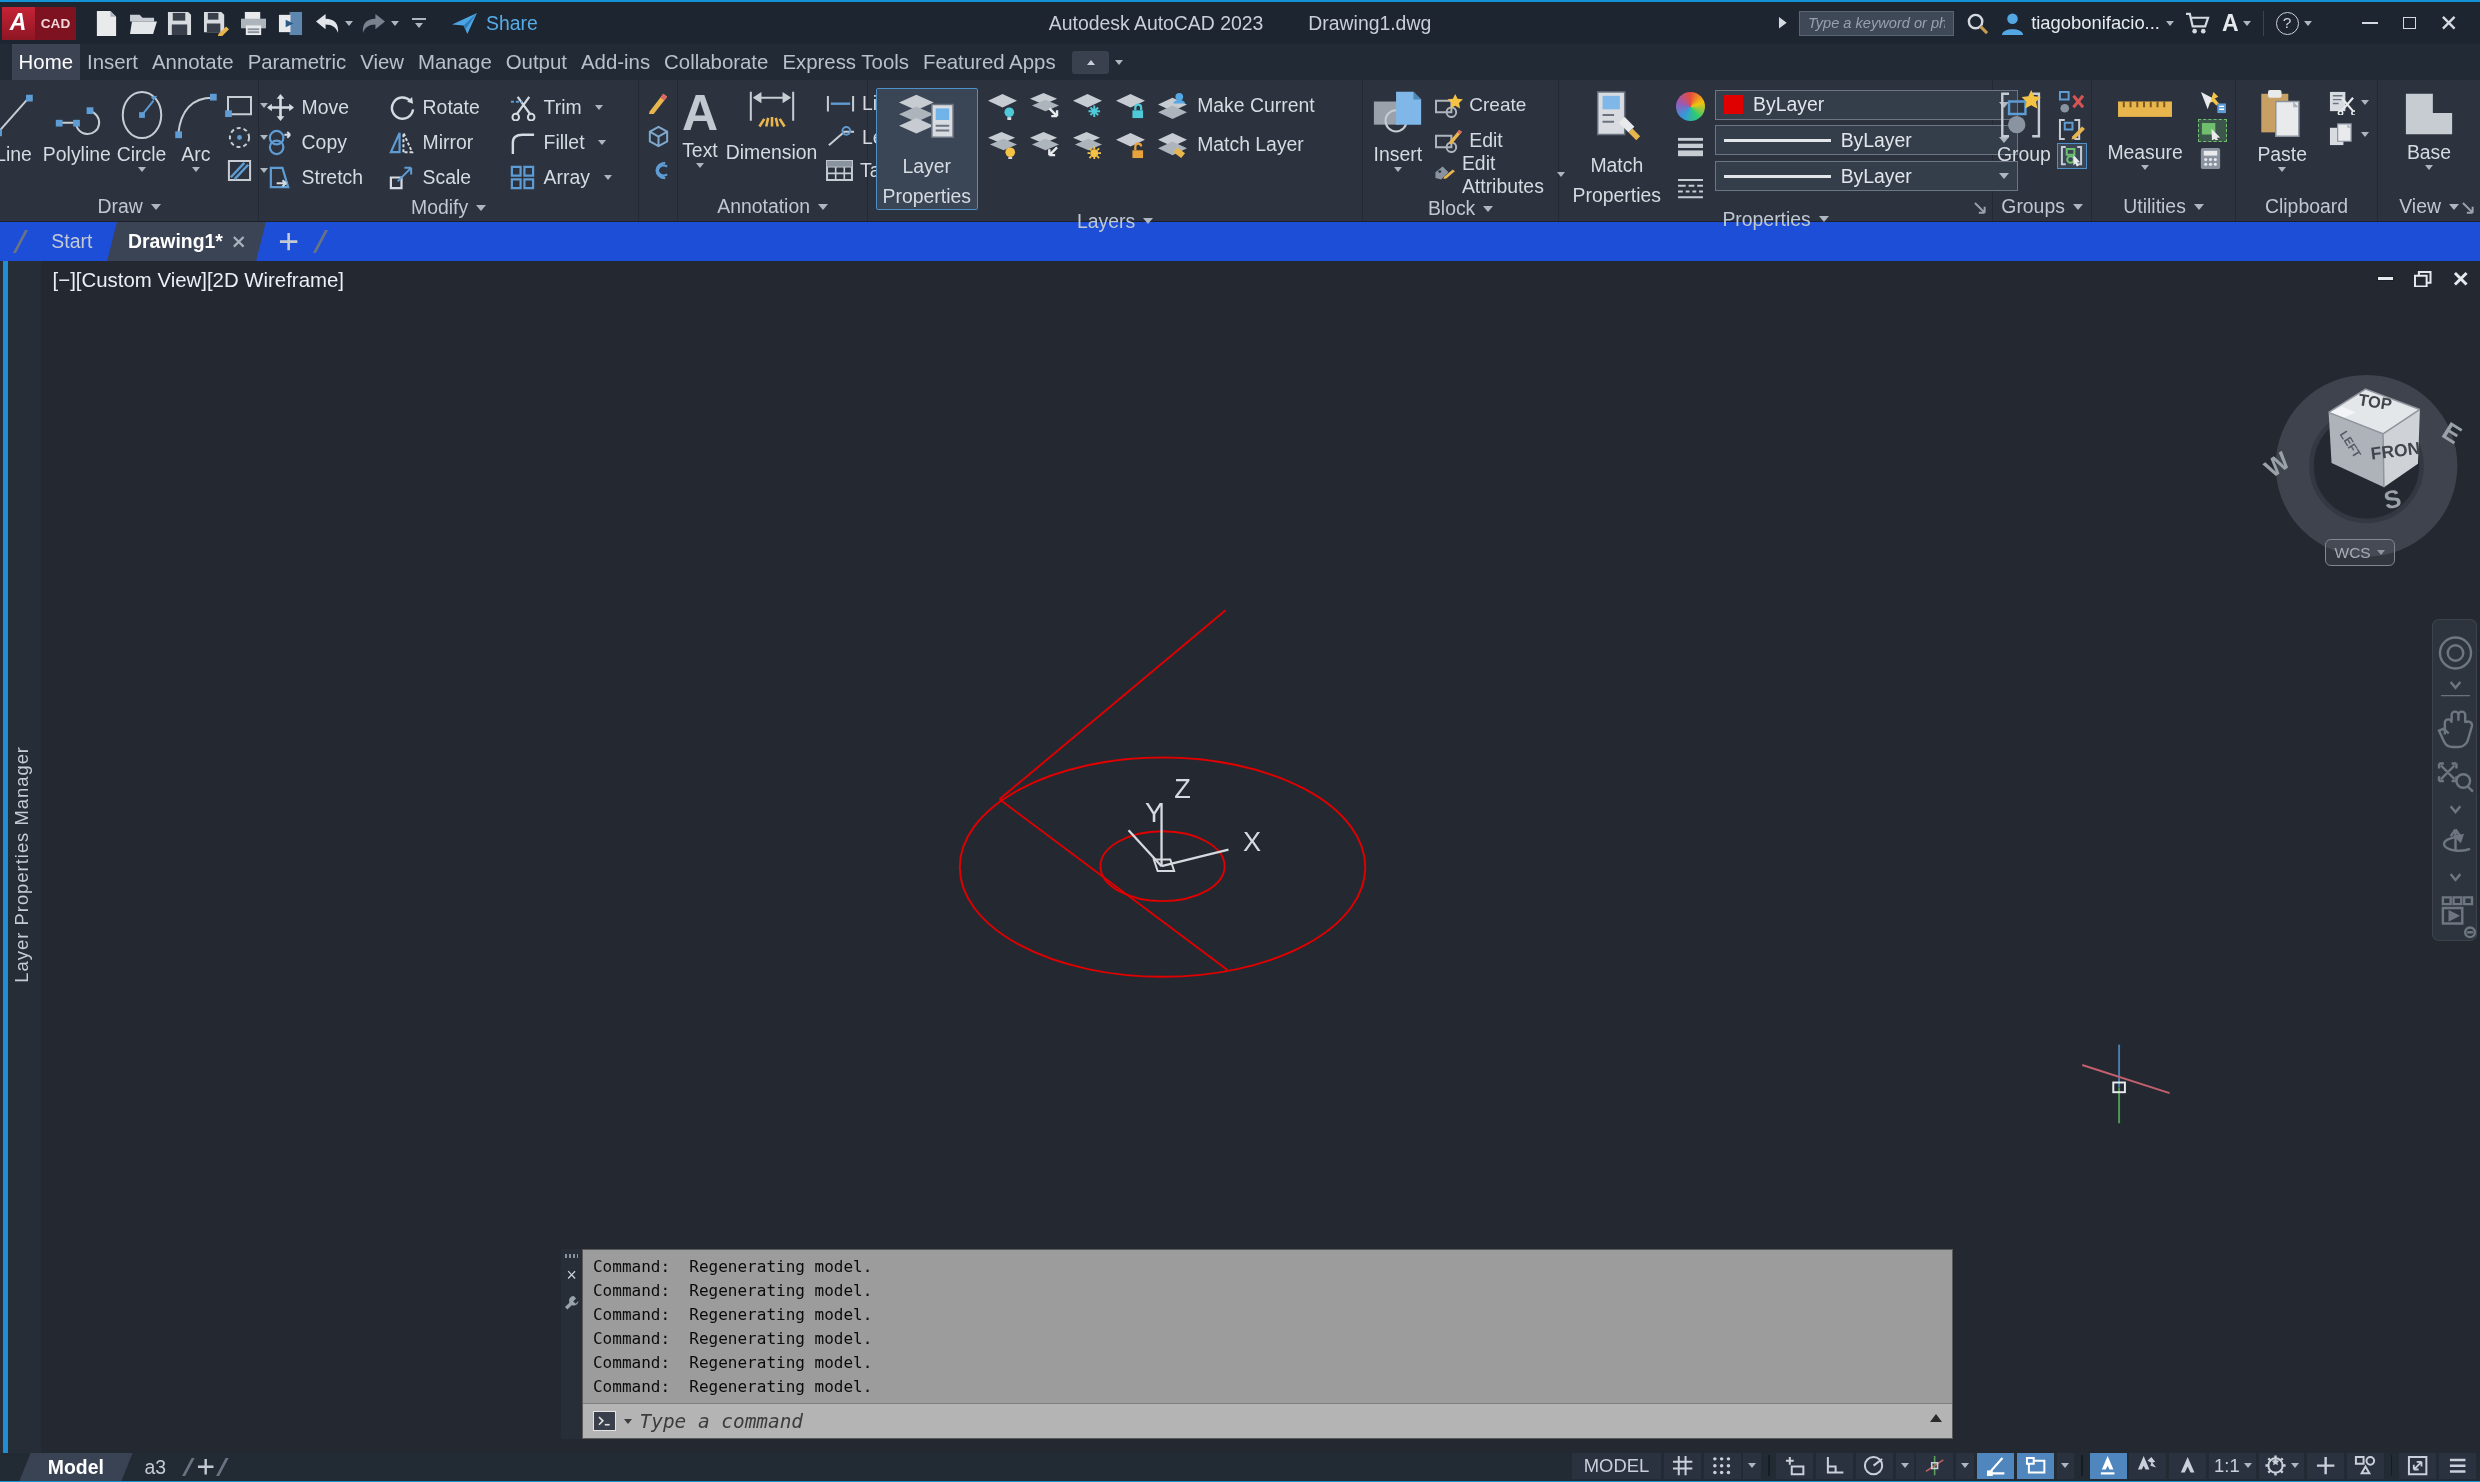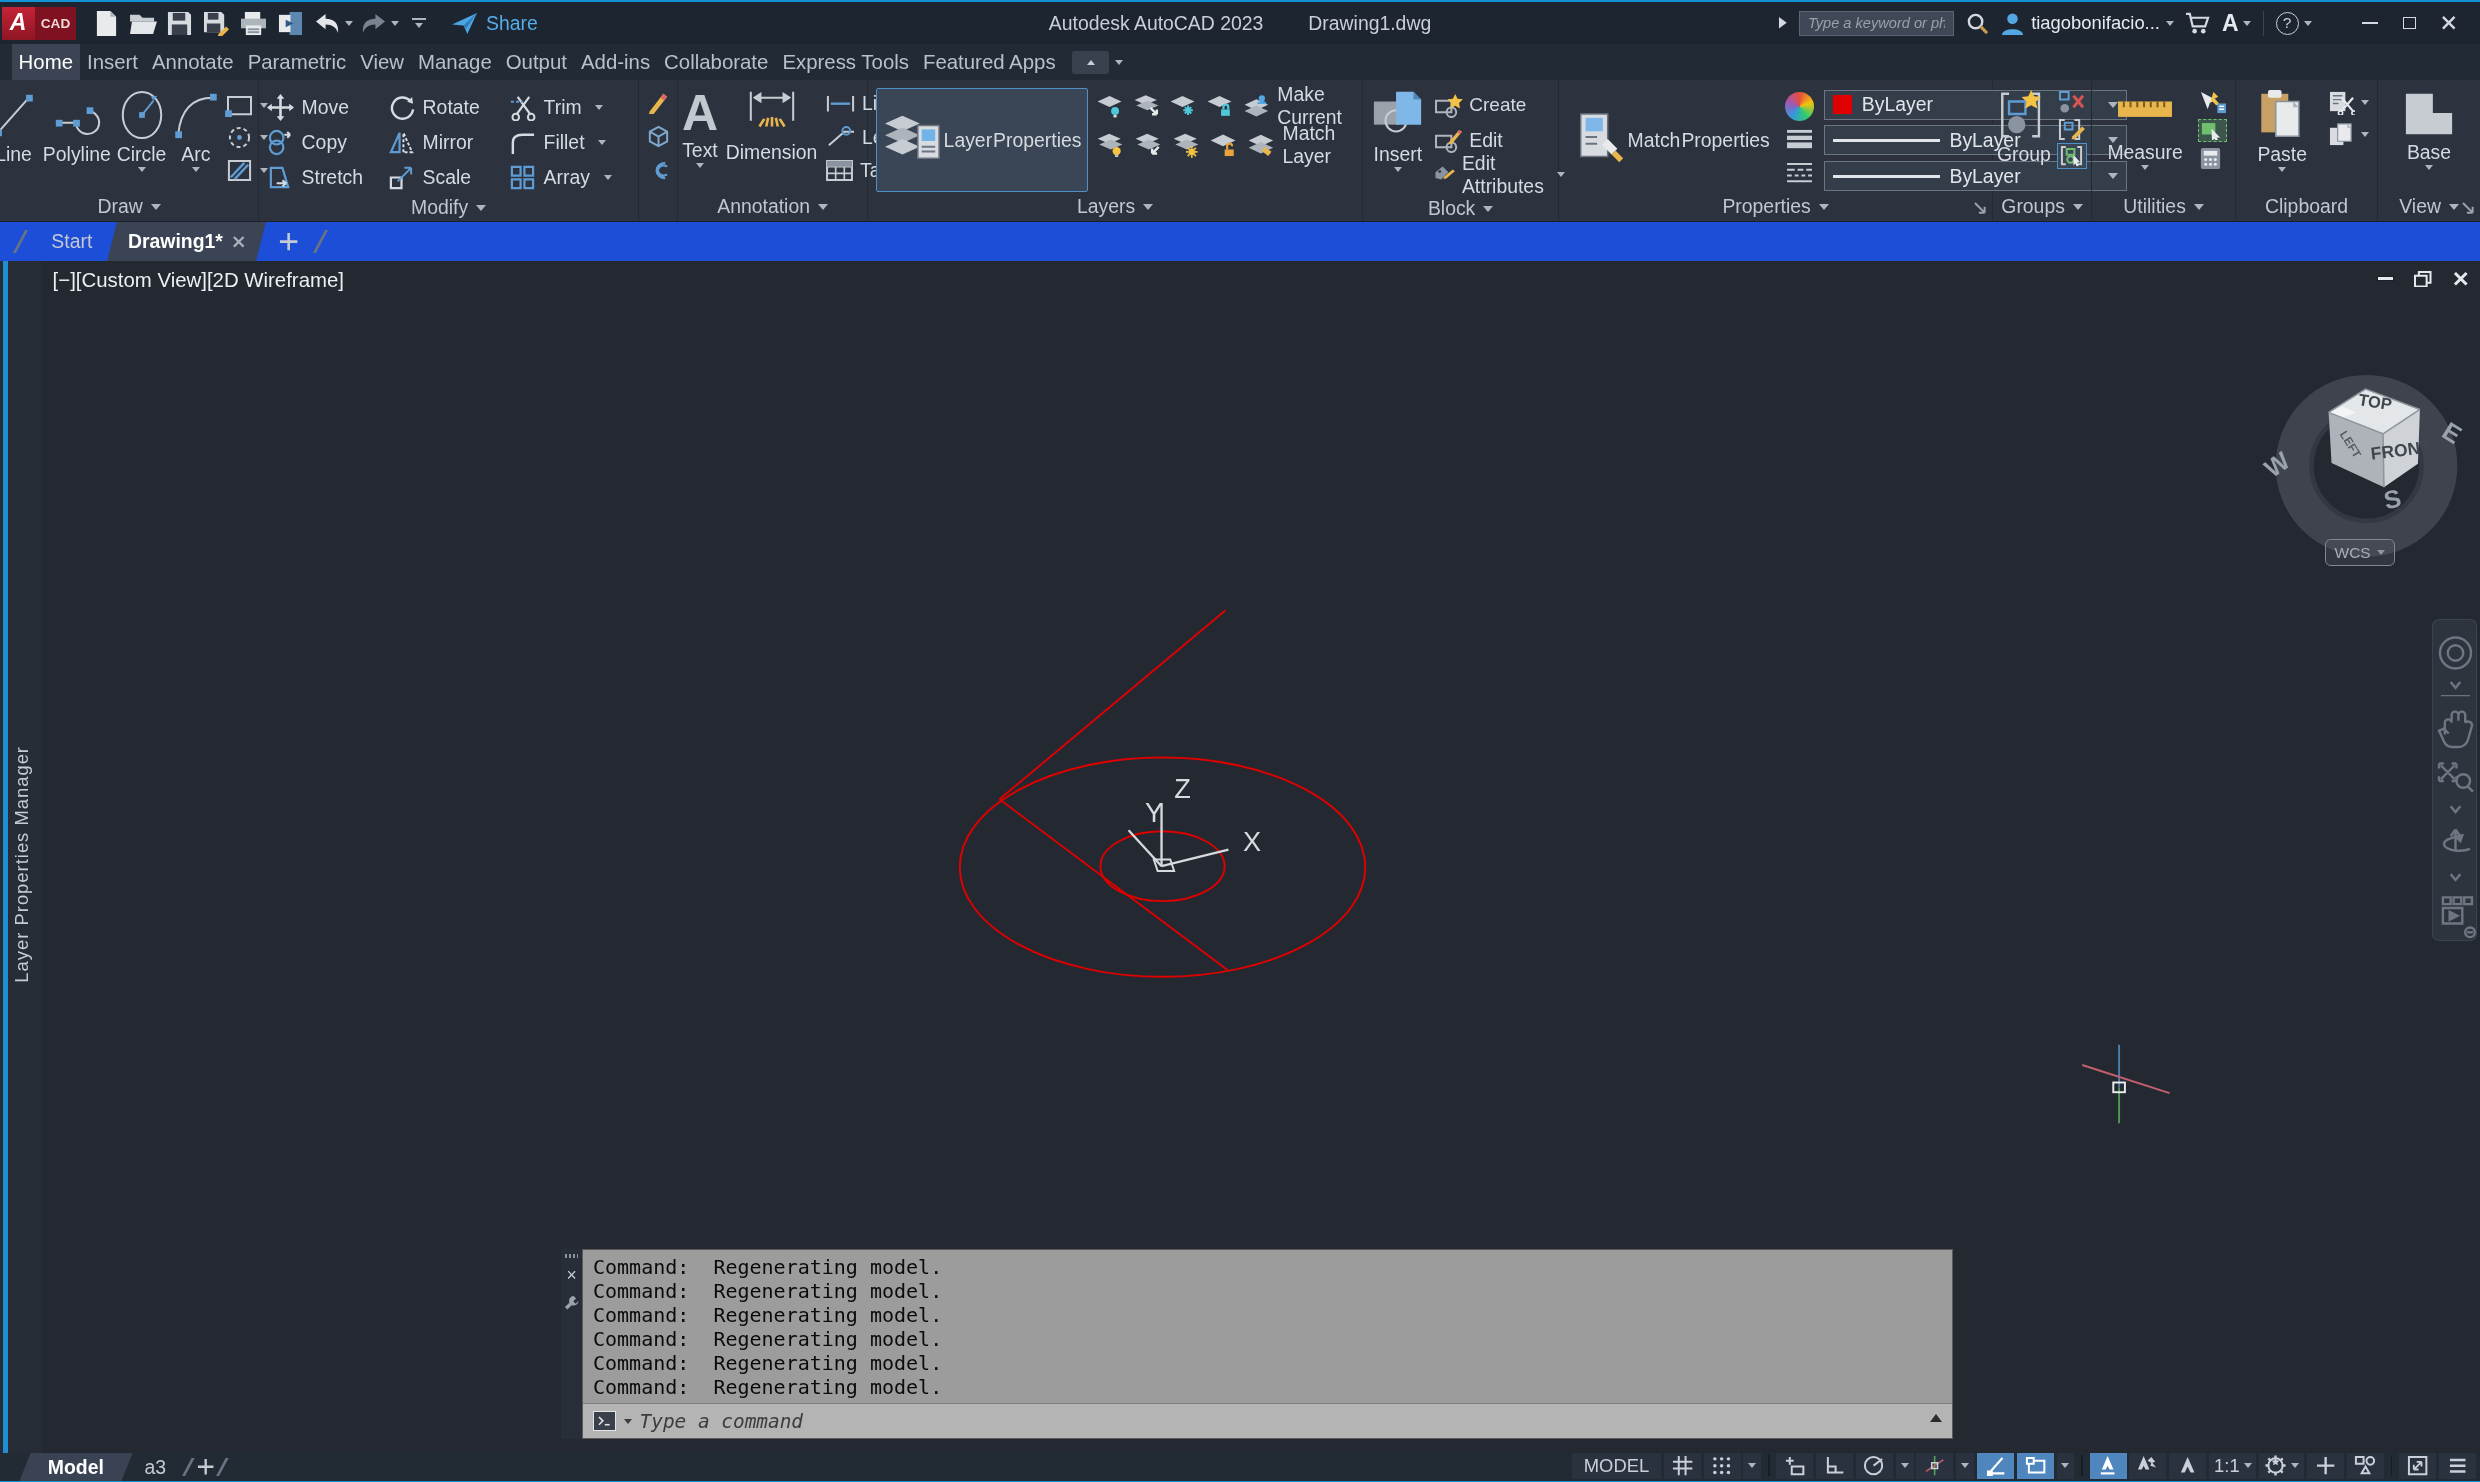--- a/index.html
+++ b/index.html
@@ -41,21 +41,21 @@
   
   .ribbon { height:142px; background:#2C333F; display:flex; flex:0 0 auto; border-bottom:1.9px solid #1B212A; }
   .panel { border-right:1.9px solid #222834; display:flex; flex-direction:column; position:relative; }
   .panel-body { flex:1; display:flex; padding:7.8px 7.8px 0 7.8px; gap:9.7px; }
   .panel-label { height:29px; display:flex; align-items:center; justify-content:center; gap:7.8px; color:#BFC7D1; font-size:19.4px; }
   .launcher { position:absolute; right:5.8px; bottom:6.8px; }
   .vbtn { display:flex; flex-direction:column; align-items:center; gap:1.9px; font-size:19.4px; color:#D6DBE1; }
   .vbtn .lbl { line-height:21.3px; text-align:center; }
   .hbtn { display:flex; align-items:center; gap:7.8px; font-size:19.4px; color:#D6DBE1; height:33px; }
   .modgrid { display:grid; grid-template-columns:121px 121px 115px; grid-auto-rows:35px; align-items:center; }
-  .bigbtn { display:flex; flex-direction:row; align-items:center; justify-content:flex-start; gap:1px; font-size:19.4px; color:#D6DBE1; text-align:right; line-height:22px; padding:1.9px 5.8px; }
+  .bigbtn { display:flex; flex-direction:column; align-items:center; justify-content:flex-start; gap:8px; font-size:19.4px; color:#D6DBE1; text-align:right; line-height:22px; padding:1.9px 5.8px; }
   .bigbtn.hl { border:1.9px solid #4E90C8; background:#3A4656; border-radius:1.9px; }
   .smallcol { display:flex; flex-direction:column; justify-content:space-between; padding:1.9px 0 5.8px 0; }
   .smallcol .sbx { display:flex; align-items:center; gap:5.8px; height:31px; }
   .layercombo { height:35px; background:#39424F; border:1px solid #525C6B; display:flex; align-items:center; gap:7.8px; padding:0 7.8px; width:460px; font-size:19.4px; color:#E8ECF0; }
   .layerrow { display:flex; align-items:center; gap:9.7px; height:36px; font-size:19.4px; color:#D6DBE1; }
   .propsel { width:303px; height:30px; background:#343D4A; border:1px solid #6B7584; display:flex; align-items:center; gap:9.7px; padding:0 7.8px; font-size:19.4px; color:#E2E6EB; }
   .propsel .chev { margin-left:auto; }
   .iconcol { display:flex; flex-direction:column; justify-content:space-between; padding:3.9px 0 7.8px 0; }
 
   
@@ -83,21 +83,21 @@
   
   .navbar { position:absolute; left:2391px; top:358px; width:45px; height:322px; background:rgba(130,138,148,0.12); border:1px solid rgba(130,138,148,0.18); border-radius:6.8px; }
 
   
   .cmdwindow { position:absolute; left:520px; top:988px; width:1392px; height:190px; display:flex; }
   .cmd-rail { width:21.3px; background:#272E38; display:flex; flex-direction:column; align-items:center; padding-top:4.9px; gap:9.7px; }
   .cmd-dots { width:13.6px; height:3.9px; background:repeating-linear-gradient(90deg,#8A93A0 0 1.9px,transparent 1.9px 3.9px); }
   .cmd-x { color:#C9CFD8; font-size:17.5px; line-height:17.5px; }
   .cmd-main { flex:1; display:flex; flex-direction:column; border:1px solid #5A5A5A; }
   .cmd-history { flex:1; background:#9C9C9C; padding:4.9px 0 0 9.7px; }
-  .cmd-line { font-family:"DejaVu Sans Mono",monospace; font-size:20px; color:#0B0B0B; line-height:24px; white-space:pre; }
+  .cmd-line { font-family:"DejaVu Sans Mono",monospace; font-size:16px; color:#0B0B0B; line-height:24px; white-space:pre; }
   .cmd-inputrow { height:35px; background:#B4B4B4; border-top:1.9px solid #7F7F7F; display:flex; align-items:center; gap:7.8px; padding:0 9.7px; position:relative; }
   .cmd-prompt-icon { width:23px; height:19.4px; background:#39404C; border:1px solid #E4E4E4; display:flex; align-items:center; justify-content:center; }
   .cmd-placeholder { font-family:"DejaVu Sans Mono",monospace; font-style:italic; font-size:19.4px; color:#3C3C3C; }
   .cmd-up { position:absolute; right:9.7px; top:9.7px; width:0; height:0; border-left:6.8px solid transparent; border-right:6.8px solid transparent; border-bottom:8.7px solid #2A2A2A; }
 
   
   .statusbar { height:30px; background:#222A34; border-bottom:2.9px solid #1193D6; display:flex; align-items:center; position:relative; flex:0 0 auto; }
   .sb-left { display:flex; align-items:center; height:100%; padding-left:25px; gap:1.9px; }
   .model-tab { background:#3A4354; transform:skewX(-22deg); height:100%; display:flex; align-items:center; padding:0 23px; }
   .model-tab span { transform:skewX(22deg); font-weight:bold; color:#FFFFFF; font-size:19.4px; }

